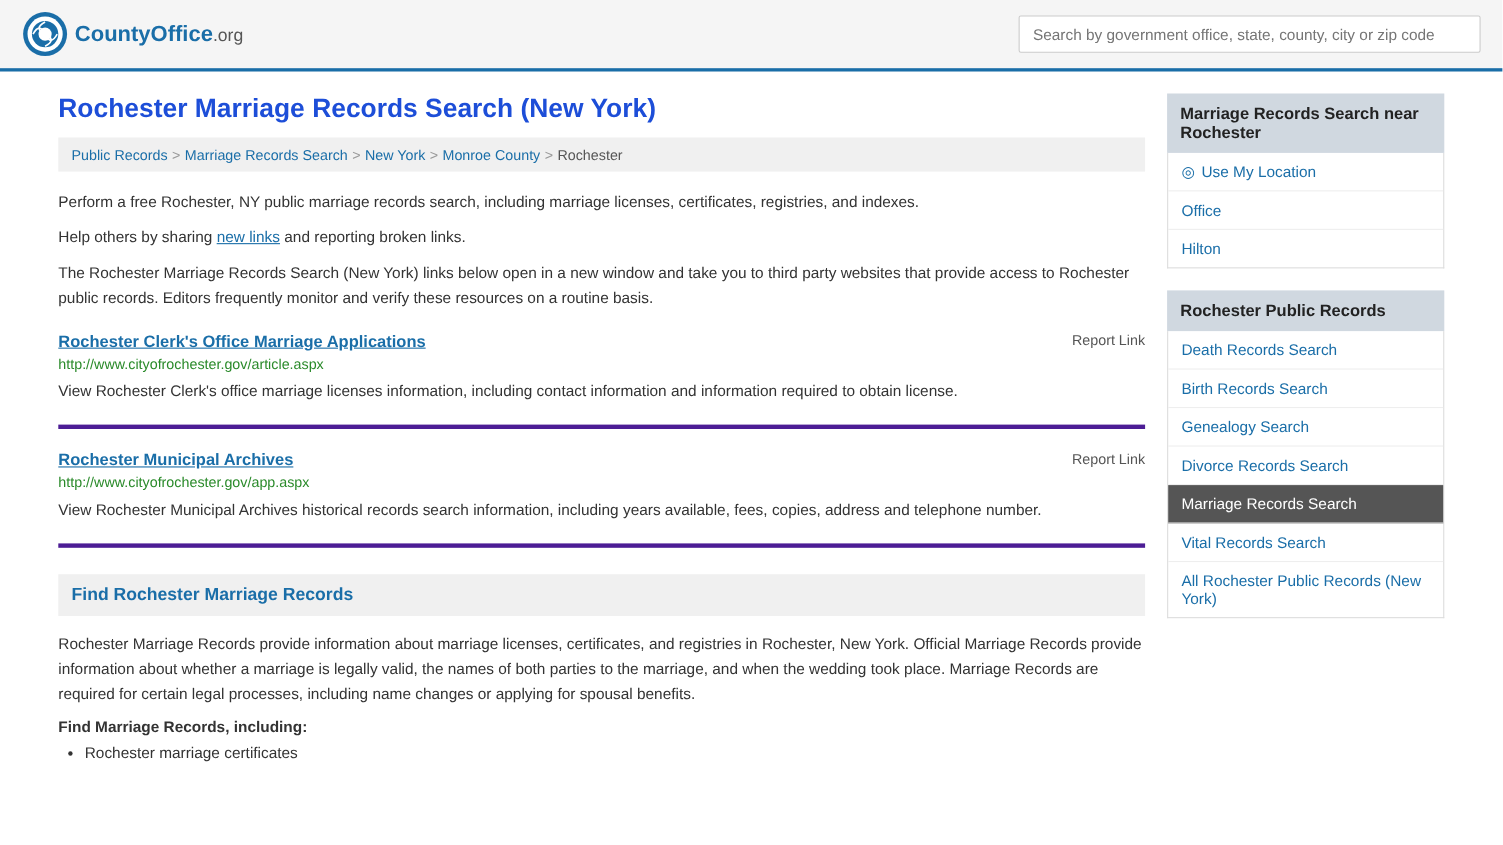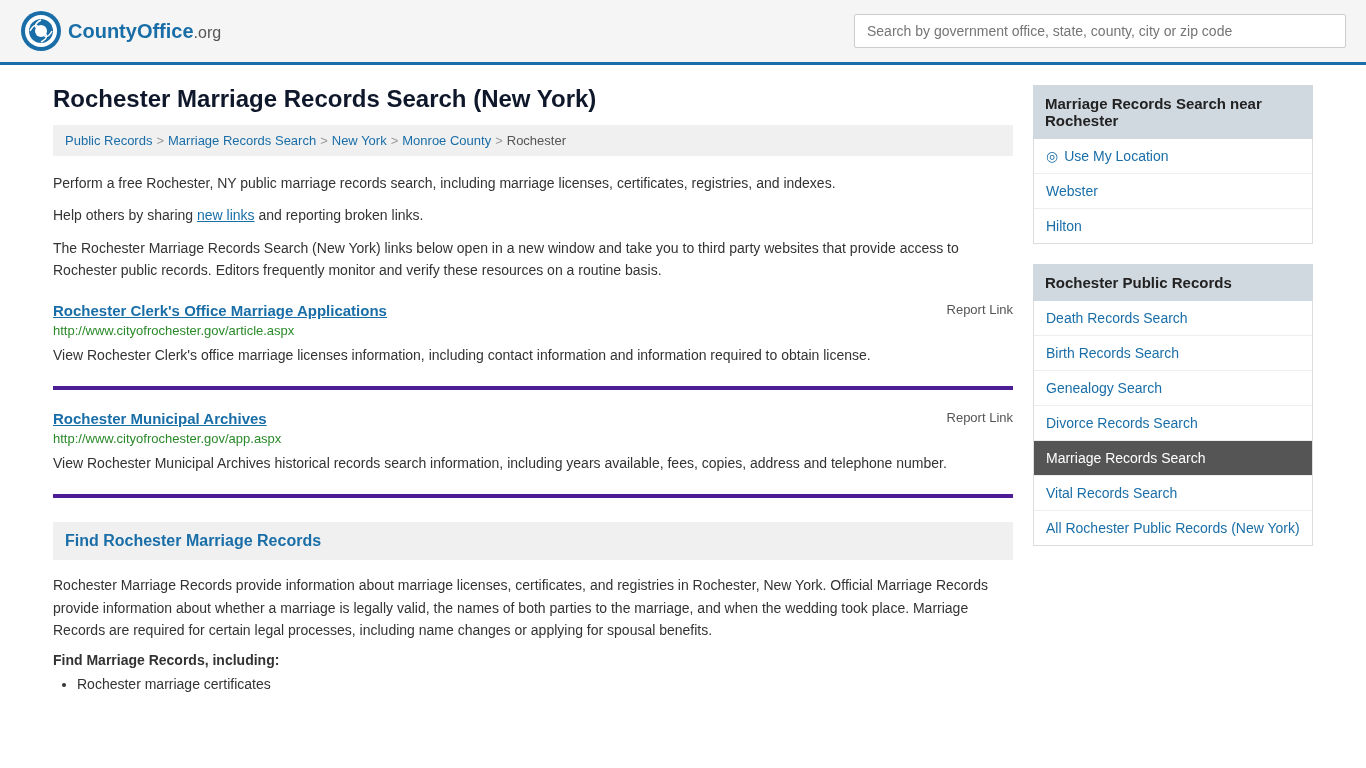--- a/index.html
+++ b/index.html
@@ -18,21 +18,21 @@
       display: flex;
       align-items: center;
       gap: 6px;
     }
     #logo-icon {
       width: 42px;
       height: 42px;
     }
     #search-bar {
       margin-left: auto;
-      width: 492px;
+      width: 420px;
       border: 1px solid #ccc;
       padding: 8px 12px;
       font-size: 14px;
       color: #999;
       border-radius: 2px;
     }
 
     
     #main-layout {
       display: flex;
@@ -42,21 +42,21 @@
       gap: 20px;
     }
 
     
     #content {
       flex: 1;
     }
     #page-title {
       font-size: 24px;
       font-weight: bold;
-      color: #0f172a;
+      color: #1d4ed8;
       margin-bottom: 12px;
     }
     #breadcrumb {
       background: #f0f0f0;
       padding: 8px 12px;
       font-size: 13px;
       color: #555;
       margin-bottom: 16px;
       display: flex;
       flex-wrap: wrap;
@@ -150,21 +150,21 @@
       margin-left: 24px;
     }
     .bullet-list li {
       font-size: 14px;
       color: #333;
       margin-bottom: 17px;
     }
 
     
     #sidebar {
-      width: 280px;
+      width: 252px;
       flex-shrink: 0;
     }
     .sidebar-box {
       margin-bottom: 20px;
     }
     .sidebar-box-header {
       background: #d0d8e0;
       padding: 10px 12px;
       font-size: 15px;
       font-weight: bold;
@@ -281,21 +281,21 @@
 
   <div id="sidebar">
 
     <div class="sidebar-box">
       <div class="sidebar-box-header">Marriage Records Search near Rochester</div>
       <div class="sidebar-link-list" id="nearby-links">
           <div class="sidebar-use-location">
             <span class="location-icon">◎</span>
             <span>Use My Location</span>
           </div>
-          <a class="sidebar-link-item">Webster</a>
+          <a class="sidebar-link-item">Office</a>
           <a class="sidebar-link-item">Hilton</a>
         </div>
     </div>
 
     <div class="sidebar-box">
       <div class="sidebar-box-header">Rochester Public Records</div>
       <div class="sidebar-link-list" id="public-records-links">
           <a class="sidebar-link-item">Death Records Search</a>
           <a class="sidebar-link-item">Birth Records Search</a>
           <a class="sidebar-link-item">Genealogy Search</a>

